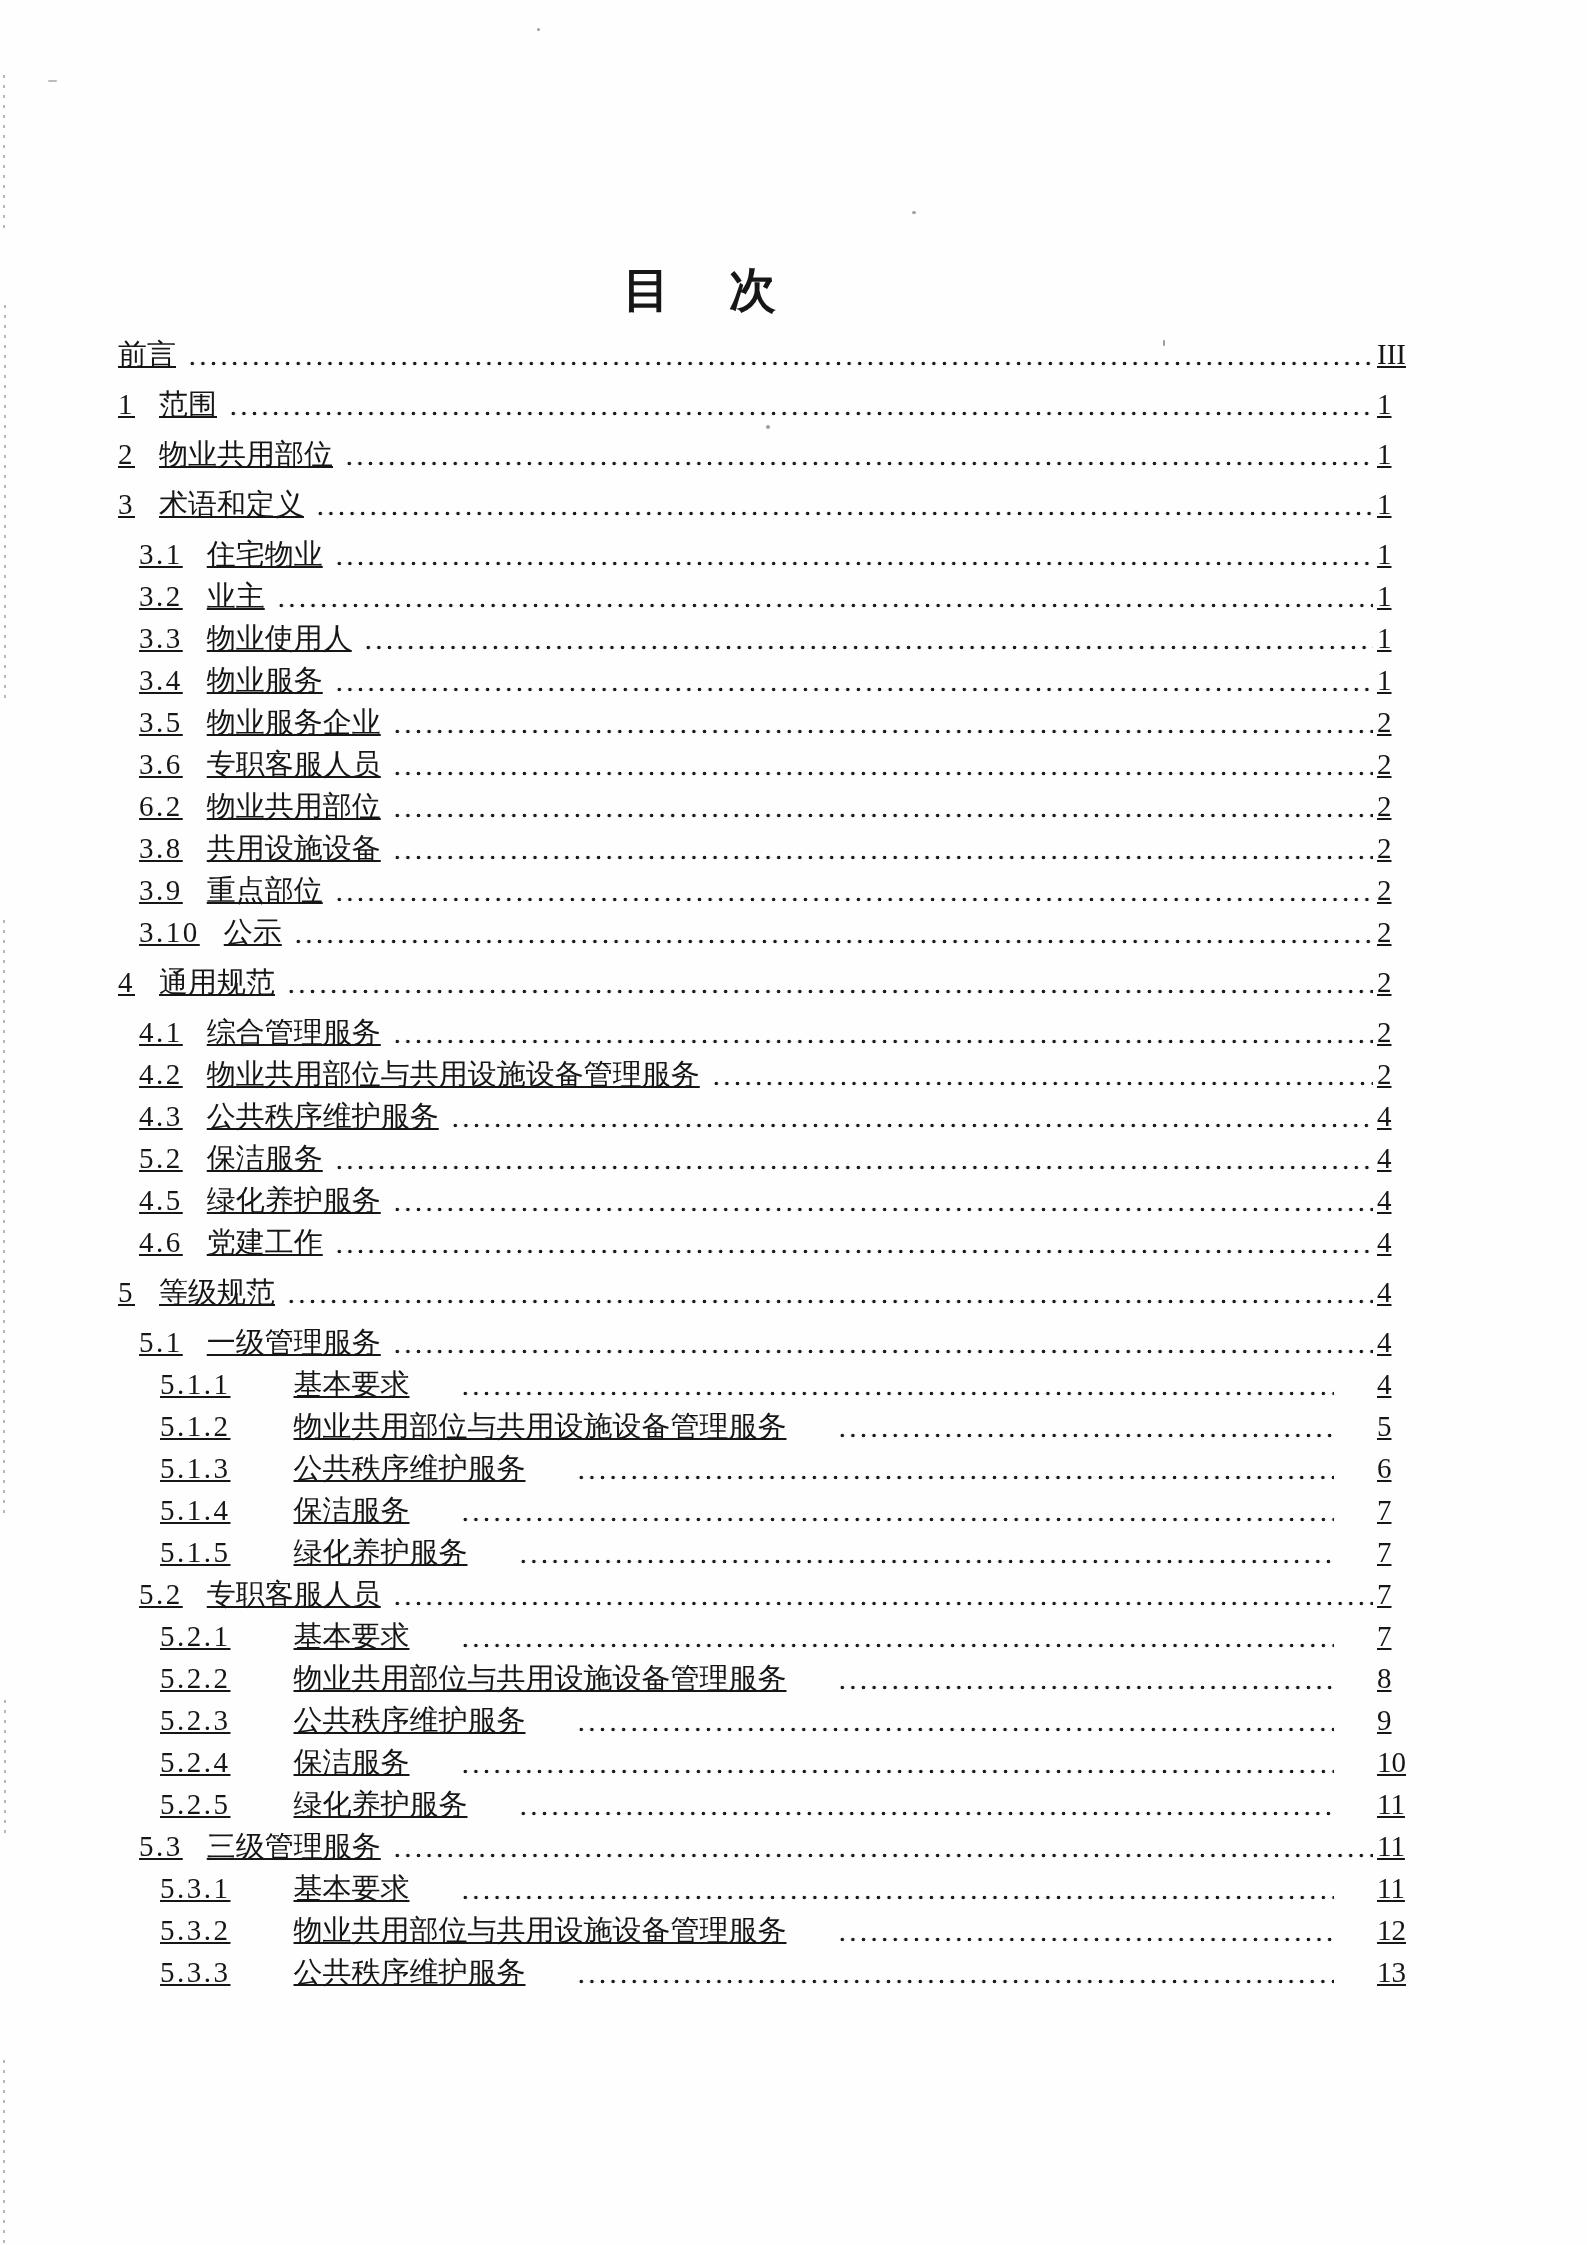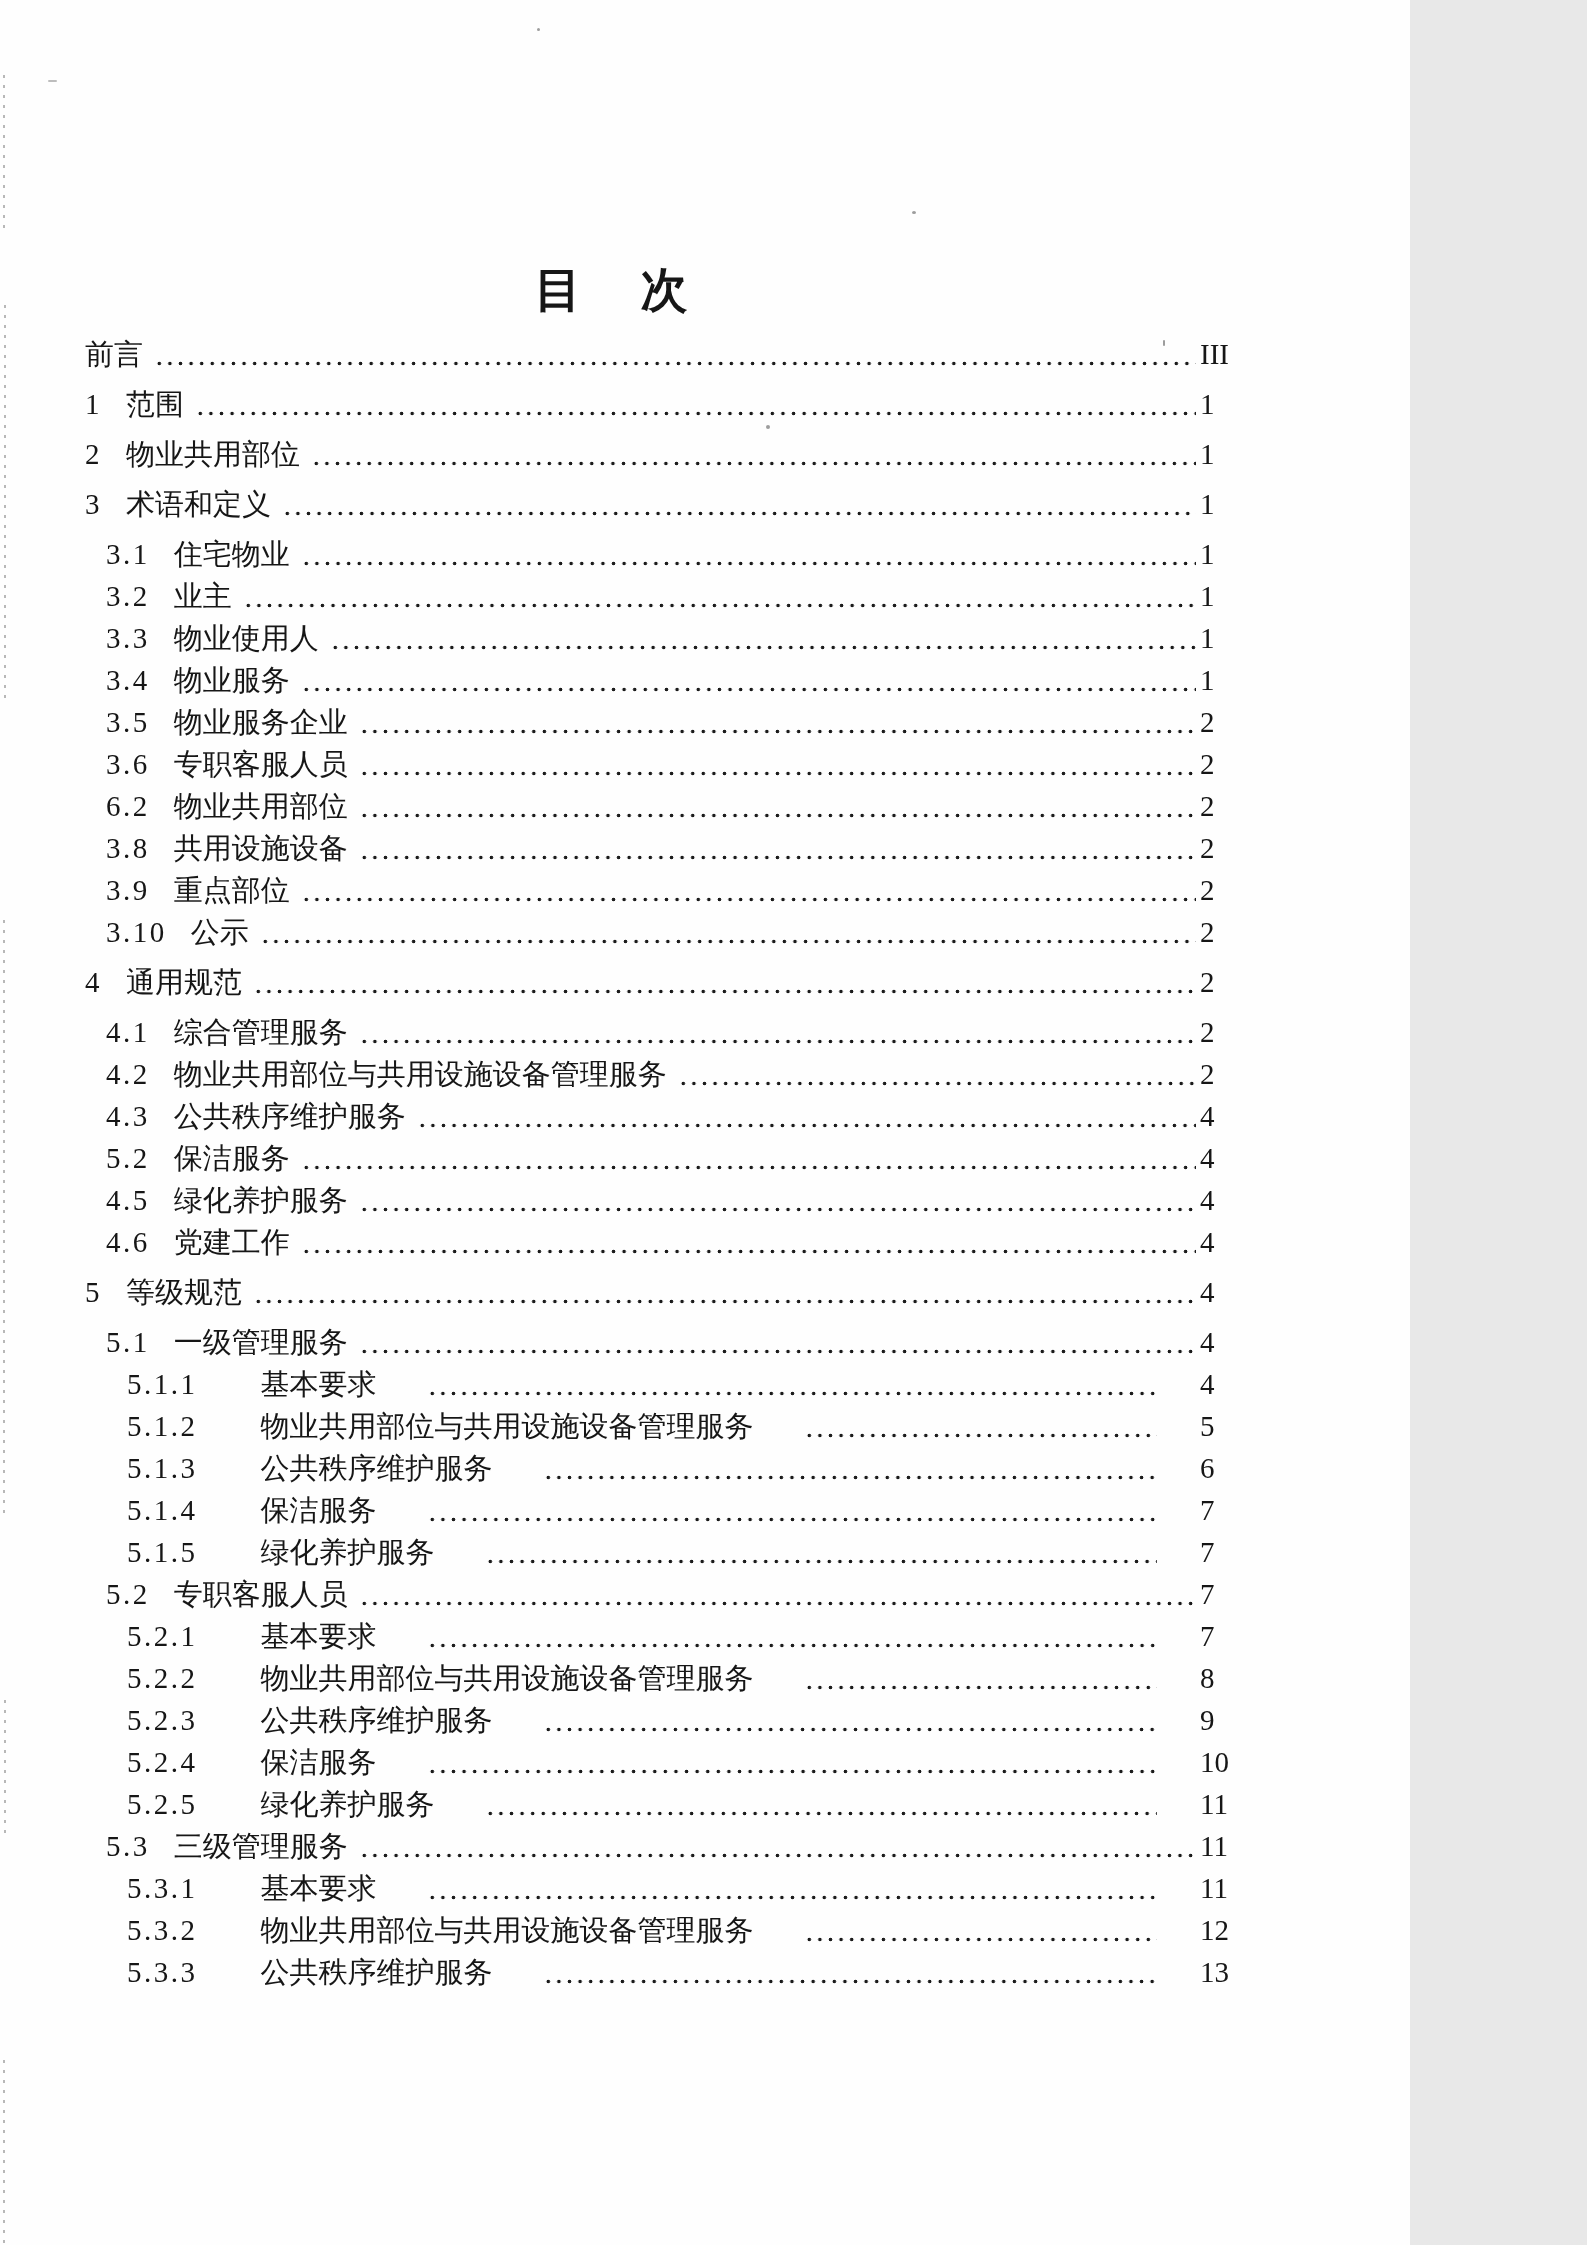--- a/index.html
+++ b/index.html
@@ -1,37 +1,38 @@
 <!DOCTYPE html>
 <html><head>
 <meta charset="utf-8">
 <style>
   html,body{margin:0;padding:0;background:#e8e8e8;}
   .page{
     position:relative;
-    width:1410px;height:2245px;
+    width:1587px;height:2245px;
     background:#fefefe;
     overflow:hidden;
     font-family:"Liberation Serif","DejaVu Serif",serif;
     color:#161616;
   }
   .doc-title{
     position:relative;
     left:-93px;
     margin-top:266px;
     text-align:center;
     font-family:"Liberation Sans","DejaVu Sans",sans-serif;
     font-weight:700;
     font-size:47px;
     line-height:1;
     word-spacing:42px;
     letter-spacing:2px;
   }
   .toc{
-    margin:20px 152px 0 85px;
+    margin:20px 152px 0 118px;
+    text-decoration:underline;
   }
   .row{
     display:flex;
     line-height:42px;
     font-size:29px;
     white-space:nowrap;
   }
   .row.chapter{margin:8px 0;}
   .row.lvl1{padding-left:21px;}
   .row.lvl2{padding-left:42px;gap:39px;}

